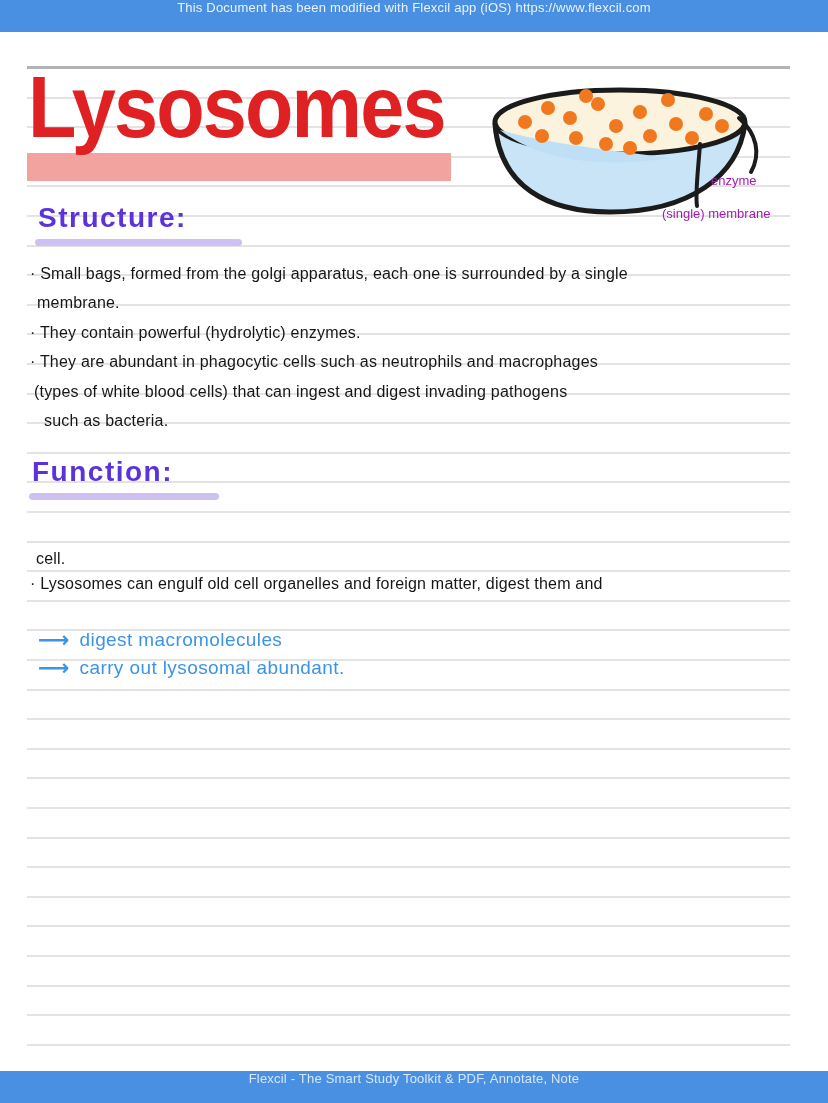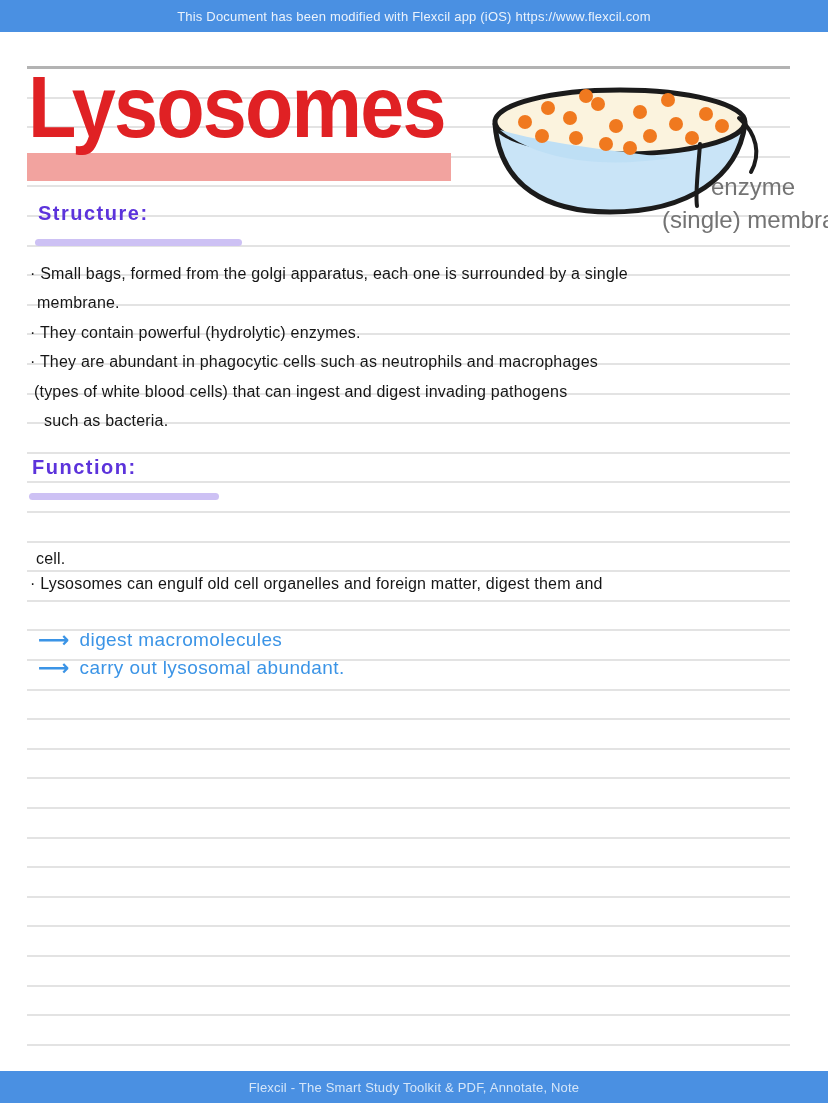--- a/index.html
+++ b/index.html
@@ -3,21 +3,21 @@
 <meta charset="utf-8">
 <style>
   html,body{margin:0;padding:0;background:#ffffff;}
   *{box-sizing:border-box;}
   .page{
     position:relative;width:828px;height:1103px;background:#ffffff;
     overflow:hidden;font-family:"Liberation Sans",sans-serif;
   }
   .banner{
     position:absolute;left:0;width:828px;height:32px;background:#4a90e2;
-    display:flex;align-items:center;justify-content:center;
+    display:flex;justify-content:center;
   }
   .banner.top{top:0;}
   .banner.bottom{top:1071px;}
   .banner .banner-text{font-size:13px;color:#eaf2fc;letter-spacing:.2px;}
   .banner.bottom .banner-text{color:#d5e6f9;}
 
   .ruled{
     position:absolute;left:27px;top:67px;width:763px;height:985px;
     background:repeating-linear-gradient(to bottom,
       #e3e3e3 0px,#e3e3e3 2px,transparent 2px,transparent 29.6px);
@@ -25,35 +25,35 @@
   .ruled-first{position:absolute;left:27px;top:66px;width:763px;height:3px;background:#b3b3b3;}
 
   .title-highlight{position:absolute;left:27px;top:153px;width:424px;height:28px;background:#f2a39f;}
   .page-title{
     position:absolute;left:28px;top:56px;font-size:88px;font-weight:bold;
     color:#e02124;letter-spacing:-2px;line-height:1.15;white-space:nowrap;
     transform:scaleX(0.9);transform-origin:left top;
   }
 
   .section-heading{
-    position:absolute;font-size:20px;font-weight:bold;color:#5c33db;
+    position:absolute;font-size:28px;font-weight:bold;color:#5c33db;
     letter-spacing:1.5px;white-space:nowrap;
   }
   .heading-underline{position:absolute;height:7px;background:#cdc1f4;border-radius:4px;}
 
   .ink{
     position:absolute;font-size:16px;color:#161616;letter-spacing:.2px;
     white-space:nowrap;line-height:24px;
   }
   .arrow-row{position:absolute;display:flex;align-items:center;gap:10px;white-space:nowrap;}
   .arrow-glyph{font-family:"DejaVu Sans",sans-serif;font-size:22px;color:#3b94e6;line-height:20px;font-weight:bold;}
   .arrow-text{font-size:19px;color:#3b94e6;letter-spacing:.4px;font-weight:normal;}
 
   .diagram{position:absolute;left:480px;top:82px;}
-  .diagram-label{position:absolute;font-size:24px;color:#737373;white-space:nowrap;}
+  .diagram-label{position:absolute;font-size:13px;color:#a21caf;white-space:nowrap;}
 </style>
 </head>
 <body>
 
 <div class="page">
 
   <div class="banner top">
     <span class="banner-text">This Document has been modified with Flexcil app (iOS) https://www.flexcil.com</span>
   </div>
 

